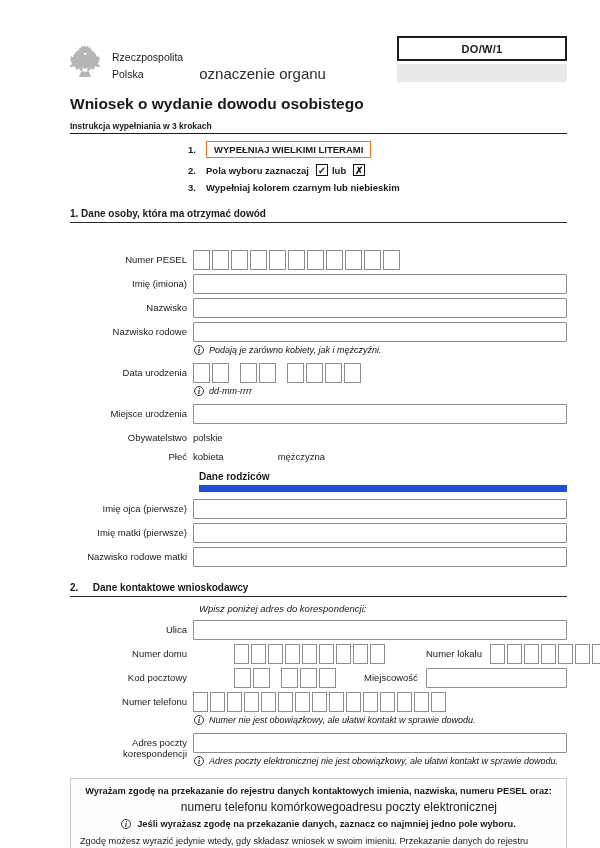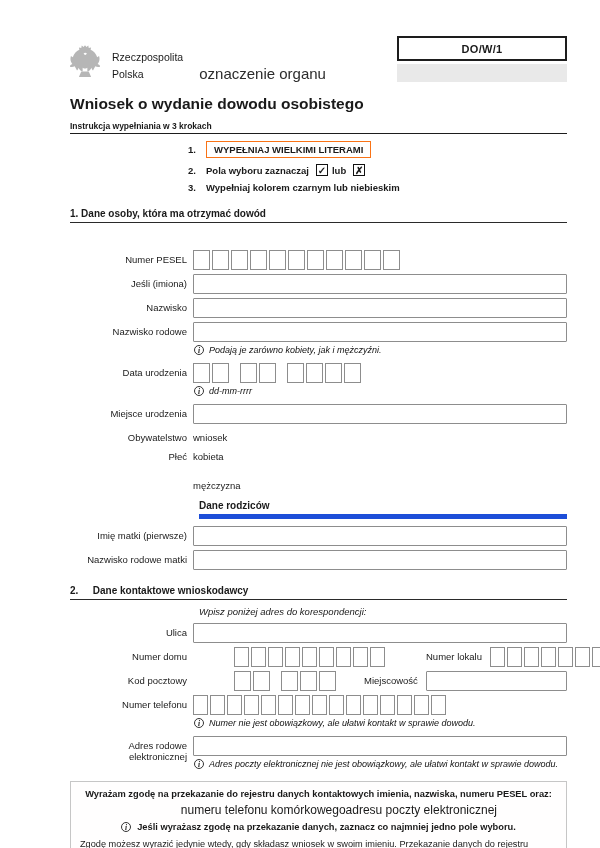--- a/index.html
+++ b/index.html
@@ -44,22 +44,22 @@
                 font:inherit; padding:0 4px; }
   .comb { display:flex; gap:2px; }
   .cell { width:15px; height:20px; border:1.2px solid #8d8d8d; background:#fff; flex:0 0 auto; }
   .comb-pesel .cell, .comb-date .cell, .comb-postal .cell { width:17px; }
   .grp { display:flex; gap:11px; }
   .hint { display:flex; align-items:center; gap:5px; font-size:9px; font-style:italic; margin:3px 0 4px 1px; color:#111; }
   .info-i { display:inline-flex; flex:0 0 auto; width:10px; height:10px; border:1.1px solid #333; border-radius:50%;
             align-items:center; justify-content:center; font-size:7.5px; font-style:italic;
             font-family:"Liberation Serif", serif; font-weight:bold; }
   .static-val { font-size:9.5px; padding-top:4px; }
-  .plec-opts { display:flex; gap:18px; font-size:9.5px; padding-top:4px;flex-direction:column; }
-  .sub-head { font-size:10px; font-weight:bold; margin:9px 0 7px 129px; padding-bottom:3px; border-bottom:5px solid #1d4ed8; }
+  .plec-opts { display:flex; gap:54px; font-size:9.5px; padding-top:4px; }
+  .sub-head { font-size:10px; font-weight:bold; margin:9px 0 7px 129px; padding-bottom:3px; border-bottom:7px solid #1d4ed8; }
   .addr-hint { font-size:9.5px; font-style:italic; margin:6px 0 6px 129px; }
   .row-split { display:flex; align-items:flex-start;margin-left:41px; }
   .rt-lbl { font-size:9.5px; padding:4px 8px 0 0; white-space:nowrap; }
 
   
   .consent { border:1px solid #c6c6c6; margin-top:8px; padding:7px 9px 8px; background:#fffefe; }
   .consent-title { font-size:9.3px; font-weight:bold; text-align:center; }
   .consent-opts { display:flex; justify-content:flex-end; padding:4px 60px 2px 90px; font-size:12px; }
   .consent-note { display:flex; justify-content:center; align-items:center; gap:6px; font-size:9.3px; font-weight:bold; margin:3px 0 6px; }
   .consent-body { font-size:9.2px; line-height:1.4; }
@@ -123,21 +123,21 @@
             <div class="cell"></div>
             <div class="cell"></div>
             <div class="cell"></div>
             <div class="cell"></div>
             <div class="cell"></div>
           </div>
         </div>
     </div>
 
     <div class="row">
-      <div class="lbl">Jeśli (imiona)</div>
+      <div class="lbl">Imię (imiona)</div>
       <div class="fz"><input class="field" style=""></div>
     </div>
 
     <div class="row">
       <div class="lbl">Nazwisko</div>
       <div class="fz"><input class="field" style=""></div>
     </div>
 
     <div class="row">
       <div class="lbl">Nazwisko rodowe</div>
@@ -177,36 +177,40 @@
     </div>
 
     <div class="row">
       <div class="lbl">Miejsce urodzenia</div>
       <div class="fz"><input class="field" style=""></div>
     </div>
 
     <div class="row">
       <div class="lbl">Obywatelstwo</div>
       <div class="fz">
-          <div class="static-val">wniosek</div>
+          <div class="static-val">polskie</div>
         </div>
     </div>
 
     <div class="row">
       <div class="lbl">Płeć</div>
       <div class="fz">
         <div class="plec-opts">
           <span>kobieta</span>
           <span>mężczyzna</span>
         </div>
       </div>
     </div>
 
     <div class="sub-head">Dane rodziców</div>
 
+    <div class="row">
+      <div class="lbl">Imię ojca (pierwsze)</div>
+      <div class="fz"><input class="field" style=""></div>
+    </div>
 
     <div class="row">
       <div class="lbl">Imię matki (pierwsze)</div>
       <div class="fz"><input class="field" style=""></div>
     </div>
 
     <div class="row">
       <div class="lbl">Nazwisko rodowe matki</div>
       <div class="fz"><input class="field" style=""></div>
     </div>
@@ -299,21 +303,21 @@
             <div class="cell"></div>
           </div>
         <div class="hint">
           <span class="info-i">i</span>
           <span>Numer nie jest obowiązkowy, ale ułatwi kontakt w sprawie dowodu.</span>
         </div>
       </div>
     </div>
 
     <div class="row">
-      <div class="lbl">Adres rodowe elektronicznej</div>
+      <div class="lbl">Adres poczty korespondencji</div>
       <div class="fz">
         <input class="field" style="">
         <div class="hint">
           <span class="info-i">i</span>
           <span>Adres poczty elektronicznej nie jest obowiązkowy, ale ułatwi kontakt w sprawie dowodu.</span>
         </div>
       </div>
     </div>
   </div>
 

